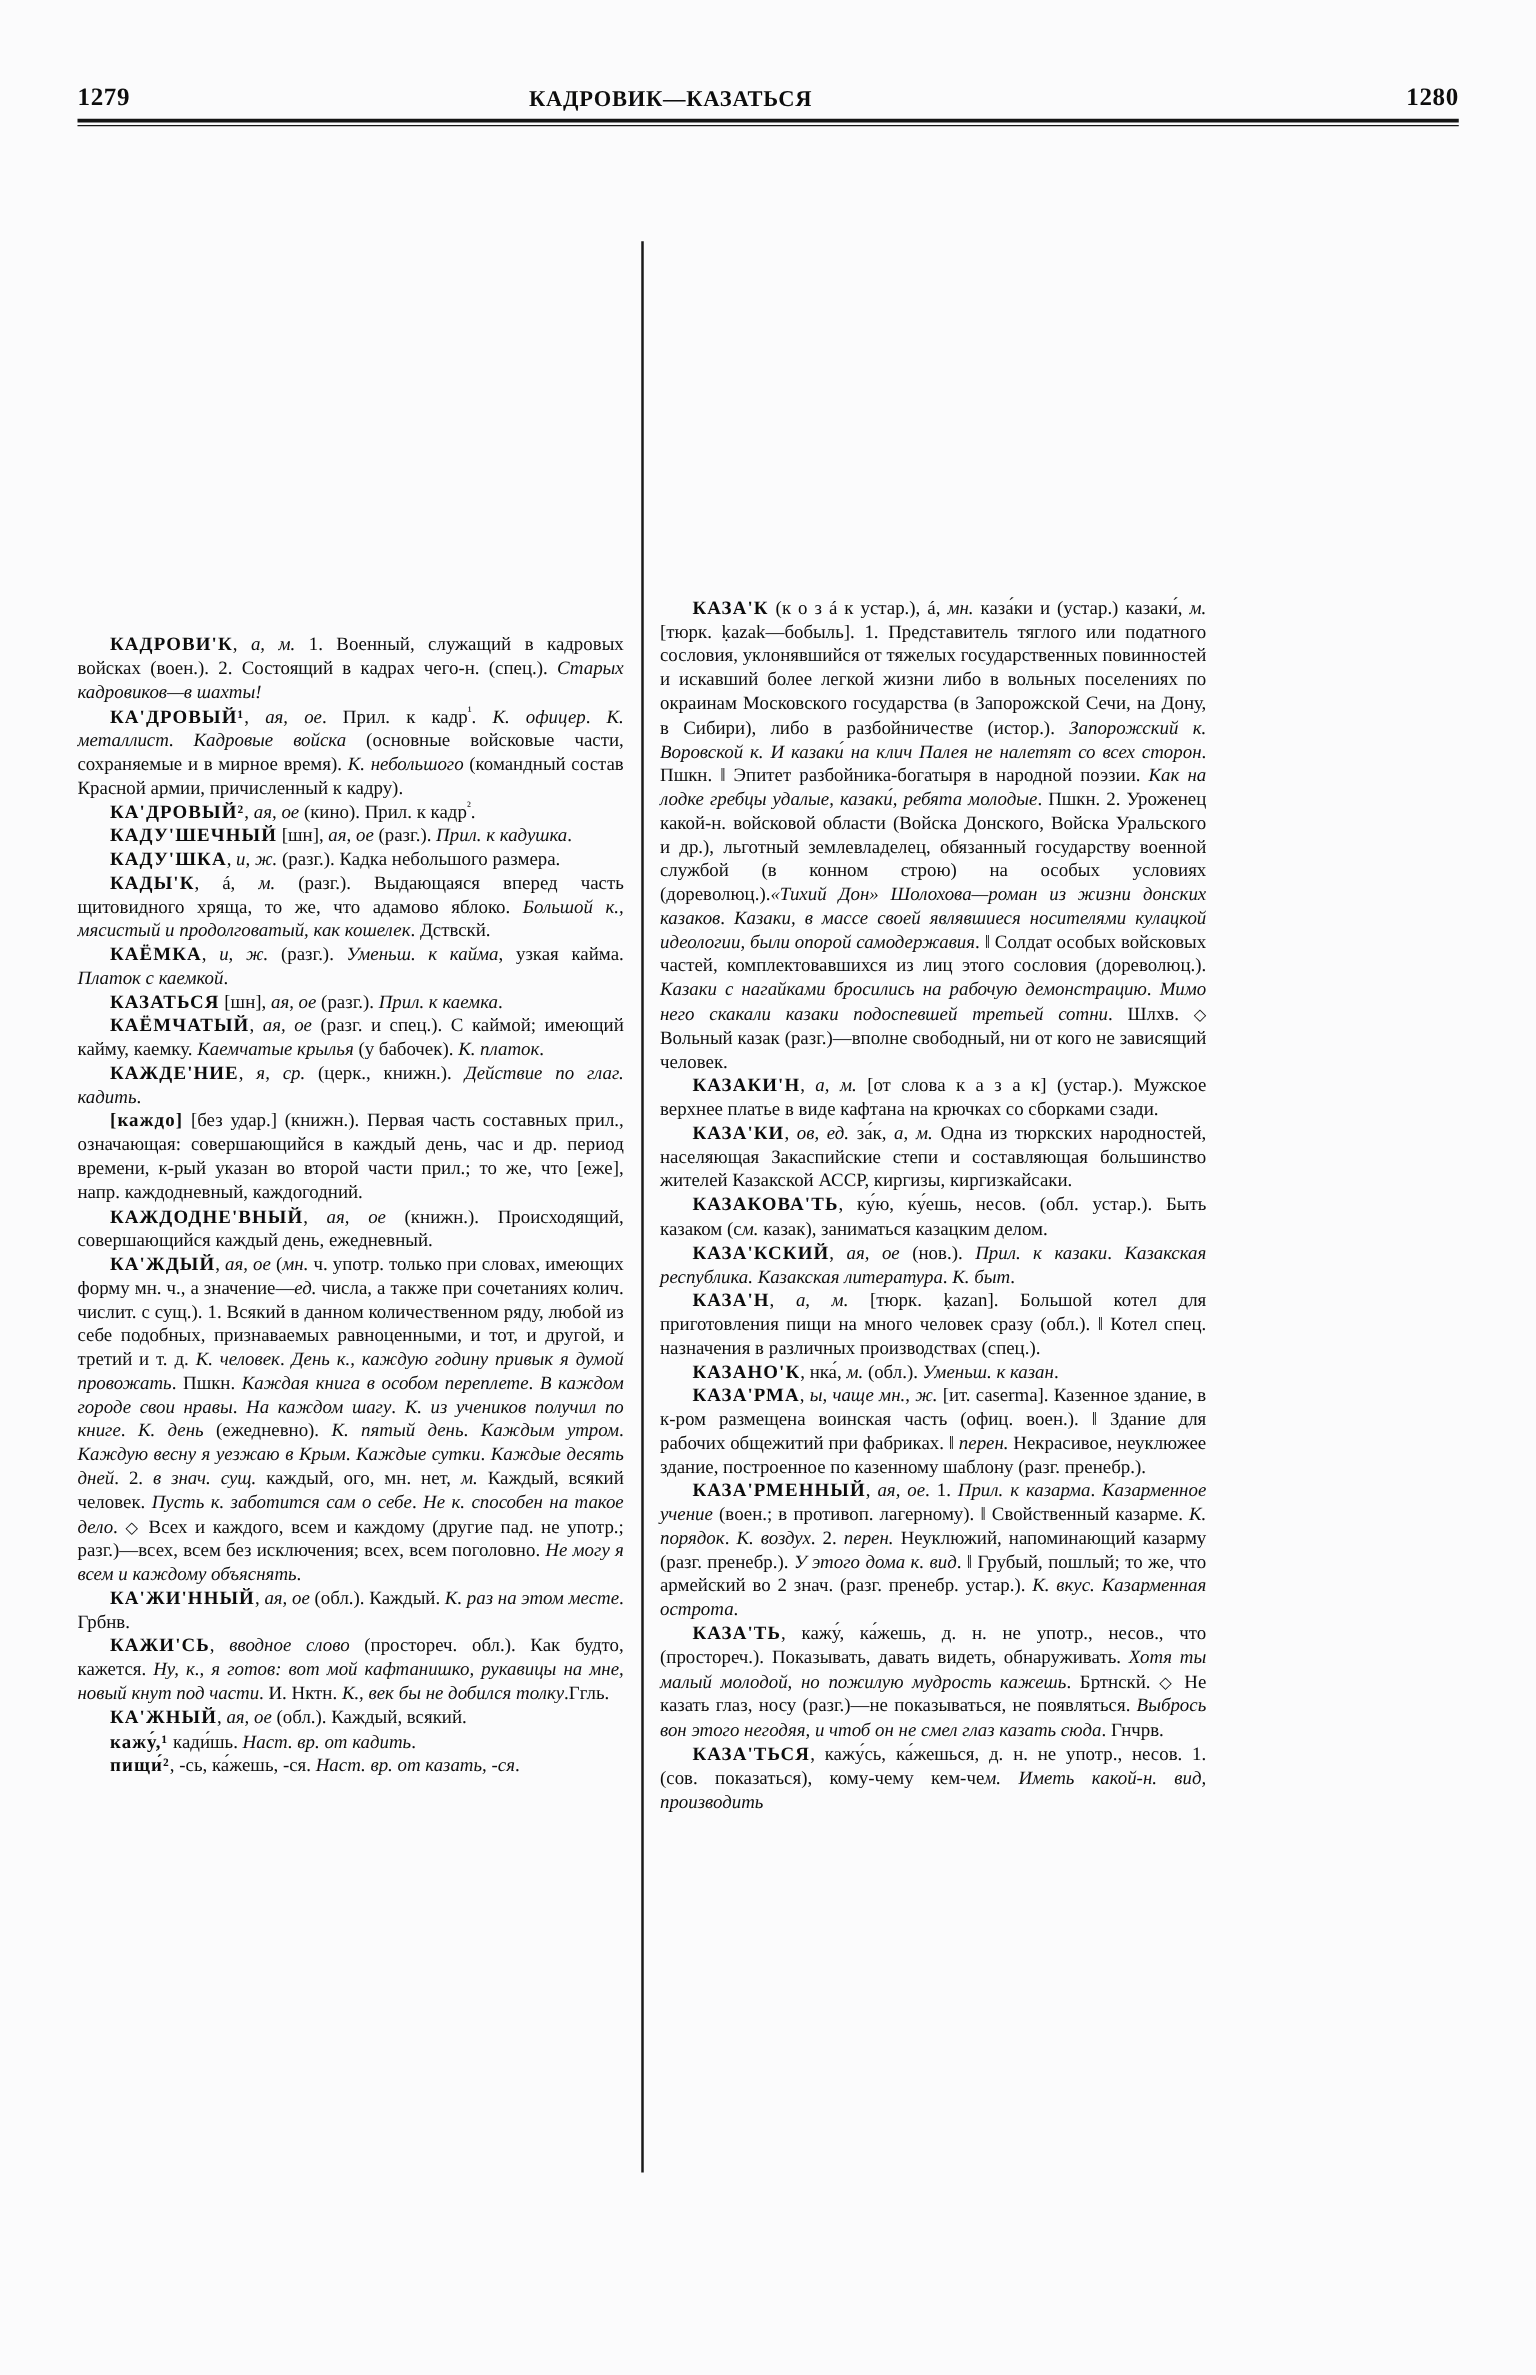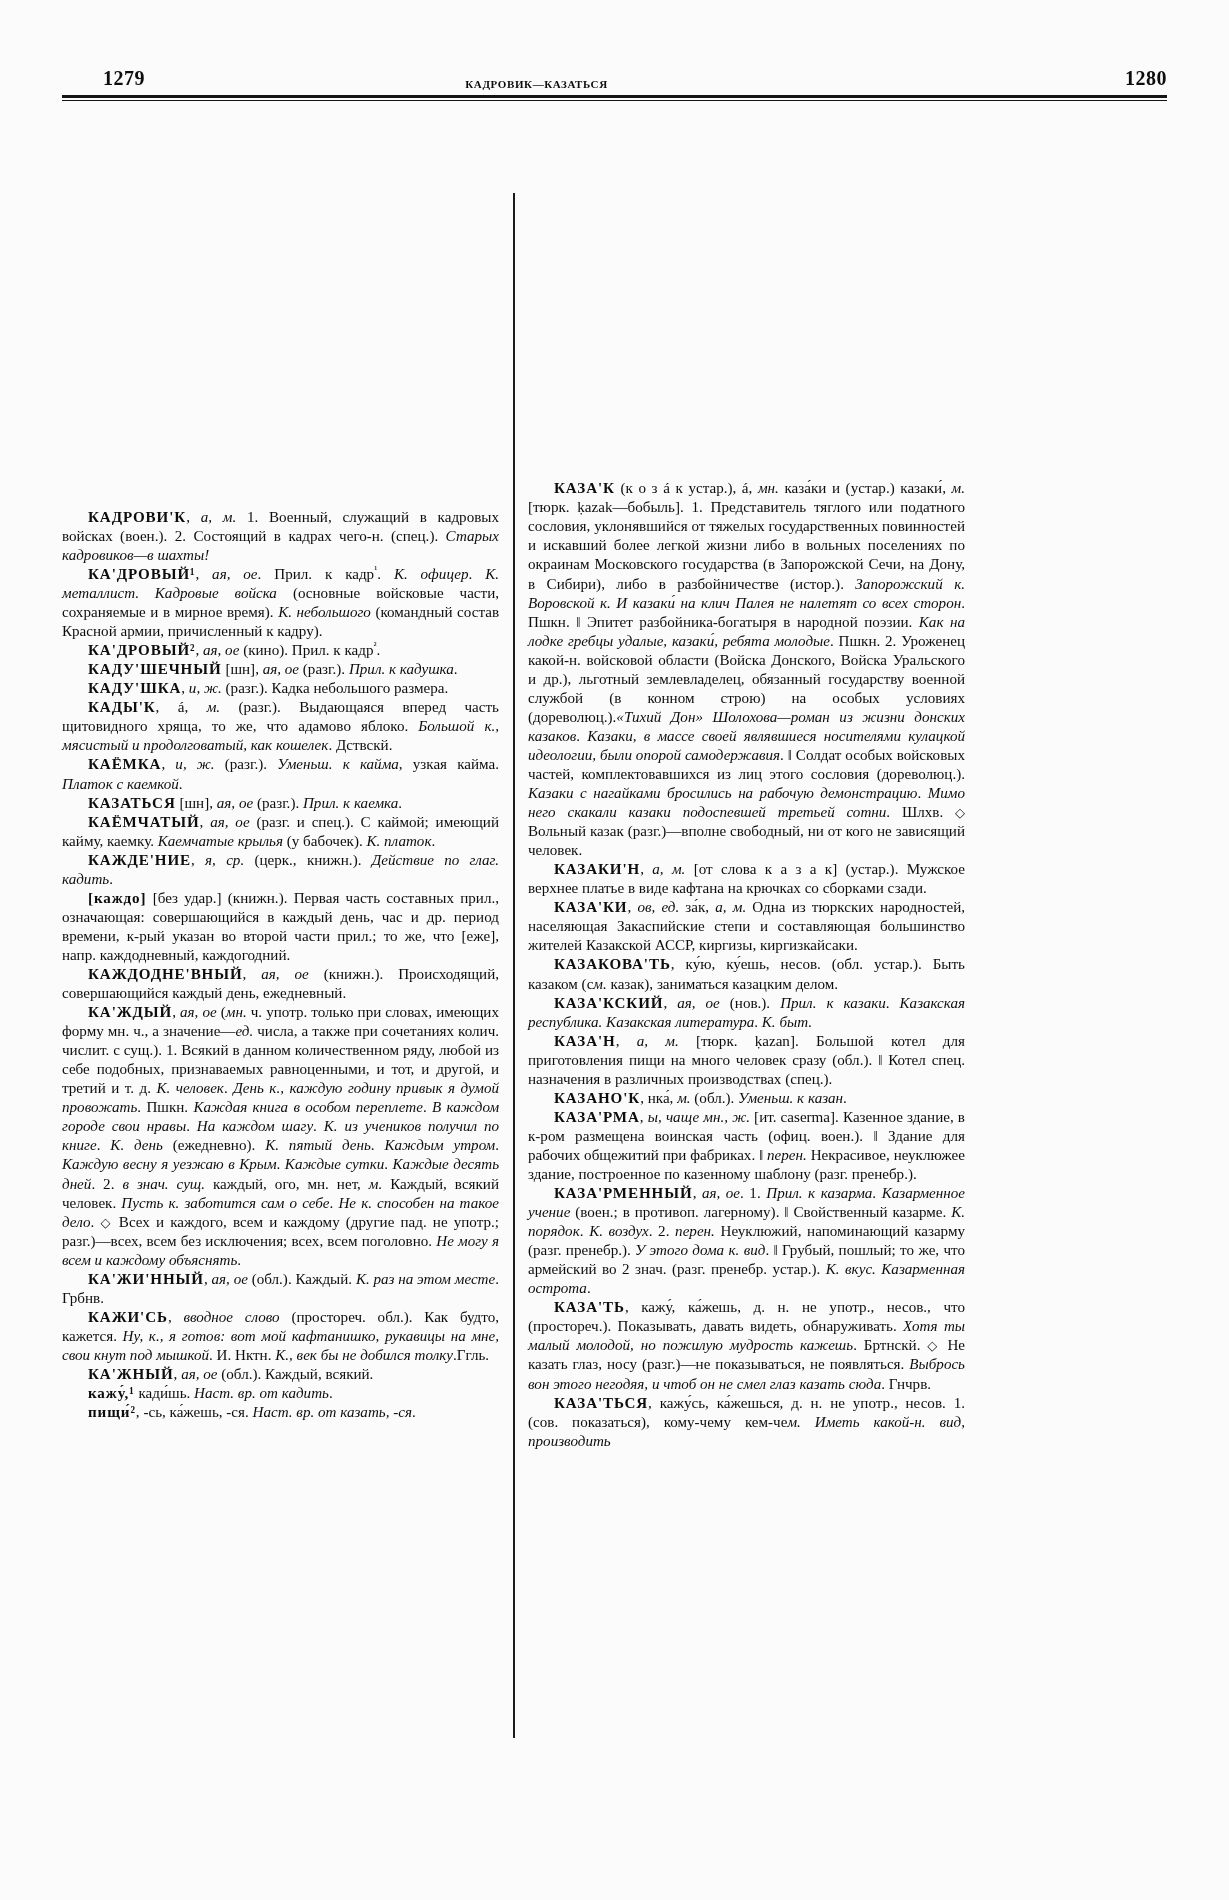--- a/index.html
+++ b/index.html
@@ -18,24 +18,23 @@
     padding:60px 62px 30px 62px;
   }
   
   .runhead {
     display:flex; align-items:flex-end; justify-content:space-between;
     height:30px;
   }
   .folio {
     font-weight:bold; font-size:20px; letter-spacing:.5px;
     font-family:"Liberation Serif", serif;
-    margin-left:41px;
   }
   .runtitle {
-    font-weight:bold; font-size:11px; letter-spacing:.6px;
+    font-weight:bold; font-size:18px; letter-spacing:.6px;
     position:relative; left:-78px;
   }
   .rule-wrap { margin-top:5px; }
   .rule-thick { height:3px; background:#141414; }
   .rule-thin { height:1px; background:#141414; margin-top:2px; }
 
   
   .cols {
     margin-top:14px;
     display:flex;
@@ -91,21 +90,21 @@
         <p class="entry"><span class="hw">КАДУ'ШКА</span><span>, <i>и, ж.</i> (разг.). Кадка небольшого размера.</span></p>
         <p class="entry"><span class="hw">КАДЫ'К</span><span>, á, <i>м.</i> (разг.). Выдающаяся вперед часть щитовидного хряща, то же, что адамово яблоко. <i>Большой к., мясистый и продолговатый, как кошелек</i>. Дствскй.</span></p>
         <p class="entry"><span class="hw">КАЁМКА</span><span>, <i>и, ж.</i> (разг.). <i>Уменьш. к кайма</i>, узкая кайма. <i>Платок с каемкой</i>.</span></p>
         <p class="entry"><span class="hw">КАЗАТЬСЯ</span><span> [шн], <i>ая, ое</i> (разг.). <i>Прил. к каемка</i>.</span></p>
         <p class="entry"><span class="hw">КАЁМЧАТЫЙ</span><span>, <i>ая, ое</i> (разг. и спец.). С каймой; имеющий кайму, каемку. <i>Каемчатые крылья</i> (у бабочек). <i>К. платок</i>.</span></p>
         <p class="entry"><span class="hw">КАЖДЕ'НИЕ</span><span>, <i>я, ср.</i> (церк., книжн.). <i>Действие по глаг. кадить</i>.</span></p>
         <p class="entry"><span class="hw">[каждо]</span><span> [без удар.] (книжн.). Первая часть составных прил., означающая: совершающийся в каждый день, час и др. период времени, к-рый указан во второй части прил.; то же, что [еже], напр. каждодневный, каждогодний.</span></p>
         <p class="entry"><span class="hw">КАЖДОДНЕ'ВНЫЙ</span><span>, <i>ая, ое</i> (книжн.). Происходящий, совершающийся каждый день, ежедневный.</span></p>
         <p class="entry"><span class="hw">КА'ЖДЫЙ</span><span>, <i>ая, ое</i> (<i>мн.</i> ч. употр. только при словах, имеющих форму мн. ч., а значение—<i>ед.</i> числа, а также при сочетаниях колич. числит. с сущ.). 1. Всякий в данном количественном ряду, любой из себе подобных, признаваемых равноценными, и тот, и другой, и третий и т. д. <i>К. человек</i>. <i>День к., каждую годину привык я думой провожать</i>. Пшкн. <i>Каждая книга в особом переплете</i>. <i>В каждом городе свои нравы</i>. <i>На каждом шагу</i>. <i>К. из учеников получил по книге</i>. <i>К. день</i> (ежедневно). <i>К. пятый день</i>. <i>Каждым утром</i>. <i>Каждую весну я уезжаю в Крым</i>. <i>Каждые сутки</i>. <i>Каждые десять дней</i>. 2. <i>в знач. сущ.</i> каждый, ого, мн. нет, <i>м.</i> Каждый, всякий человек. <i>Пусть к. заботится сам о себе</i>. <i>Не к. способен на такое дело</i>. <span class="dia">◇</span> Всех и каждого, всем и каждому (другие пад. не употр.; разг.)—всех, всем без исключения; всех, всем поголовно. <i>Не могу я всем и каждому объяснять</i>.</span></p>
         <p class="entry"><span class="hw">КА'ЖИ'ННЫЙ</span><span>, <i>ая, ое</i> (обл.). Каждый. <i>К. раз на этом месте</i>. Грбнв.</span></p>
-        <p class="entry"><span class="hw">КАЖИ'СЬ</span><span>, <i>вводное слово</i> (простореч. обл.). Как будто, кажется. <i>Ну, к., я готов: вот мой кафтанишко, рукавицы на мне, свои кнут под мышкой</i>. И. Нктн. <i>К., век бы не добился толку</i>.Ггль.</span></p>
+        <p class="entry"><span class="hw">КАЖИ'СЬ</span><span>, <i>вводное слово</i> (простореч. обл.). Как будто, кажется. <i>Ну, к., я готов: вот мой кафтанишко, рукавицы на мне, новый кнут под части</i>. И. Нктн. <i>К., век бы не добился толку</i>.Ггль.</span></p>
         <p class="entry"><span class="hw">КА'ЖНЫЙ</span><span>, <i>ая, ое</i> (обл.). Каждый, всякий.</span></p>
         <p class="entry"><span class="hw">кажу́,¹</span><span> кади́шь. <i>Наст. вр. от кадить</i>.</span></p>
         <p class="entry"><span class="hw">пищи́²</span><span>, -сь, ка́жешь, -ся. <i>Наст. вр. от казать, -ся</i>.</span></p>
       </div>
     <div class="gutter">
       <div class="divider"></div>
     </div>
     <div class="col" id="col-right">
         <p class="entry"><span class="hw">КАЗА'К</span><span> (к о з á к устар.), á, <i>мн.</i> каза́ки и (устар.) казаки́, <i>м.</i> [тюрк. ḳazak—бобыль]. 1. Представитель тяглого или податного сословия, уклонявшийся от тяжелых государственных повинностей и искавший более легкой жизни либо в вольных поселениях по окраинам Московского государства (в Запорожской Сечи, на Дону, в Сибири), либо в разбойничестве (истор.). <i>Запорожский к. Воровской к.</i> <i>И казаки́ на клич Палея не налетят со всех сторон</i>. Пшкн. ‖ Эпитет разбойника-богатыря в народной поэзии. <i>Как на лодке гребцы удалые, казаки́, ребята молодые</i>. Пшкн. 2. Уроженец какой-н. войсковой области (Войска Донского, Войска Уральского и др.), льготный землевладелец, обязанный государству военной службой (в конном строю) на особых условиях (дореволюц.).<i>«Тихий Дон» Шолохова—роман из жизни донских казаков</i>. <i>Казаки, в массе своей являвшиеся носителями кулацкой идеологии, были опорой самодержавия</i>. ‖ Солдат особых войсковых частей, комплектовавшихся из лиц этого сословия (дореволюц.). <i>Казаки с нагайками бросились на рабочую демонстрацию</i>. <i>Мимо него скакали казаки подоспевшей третьей сотни</i>. Шлхв. <span class="dia">◇</span> Вольный казак (разг.)—вполне свободный, ни от кого не зависящий человек.</span></p>
         <p class="entry"><span class="hw">КАЗАКИ'Н</span><span>, <i>а, м.</i> [от слова к а з а к] (устар.). Мужское верхнее платье в виде кафтана на крючках со сборками сзади.</span></p>

